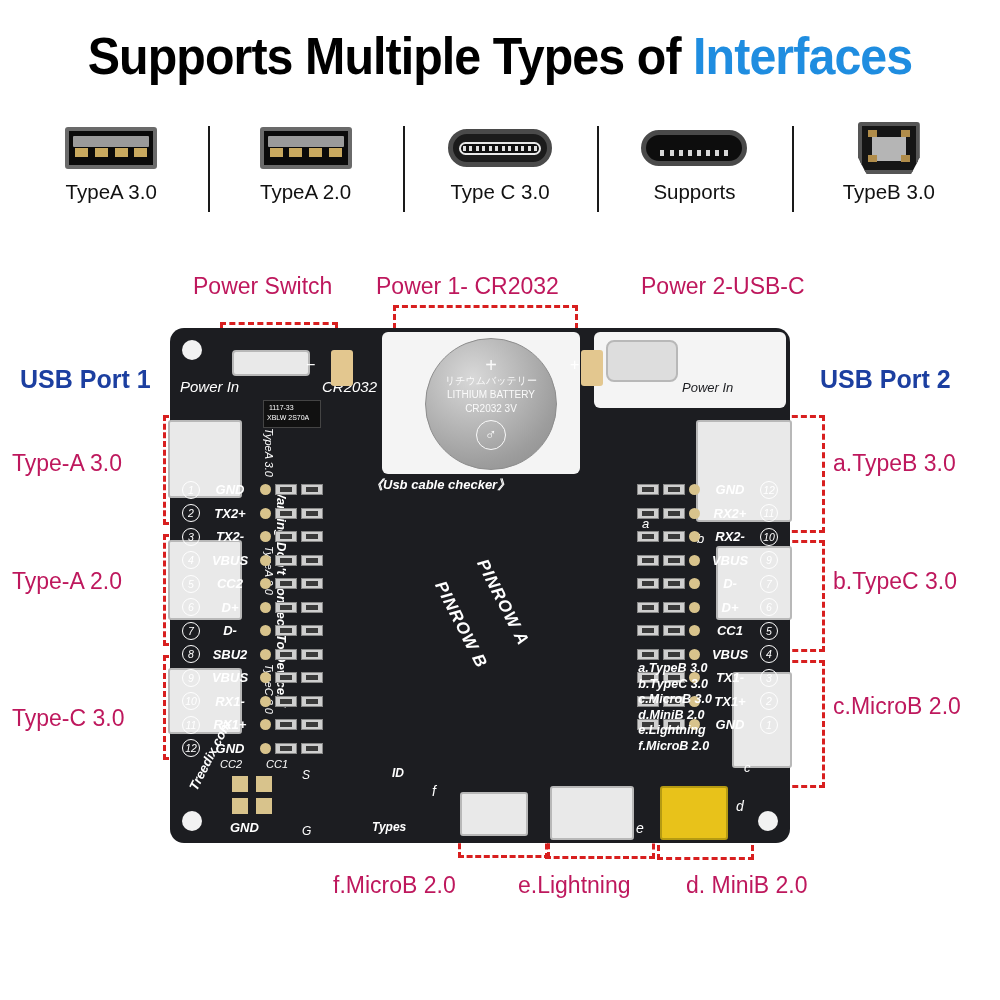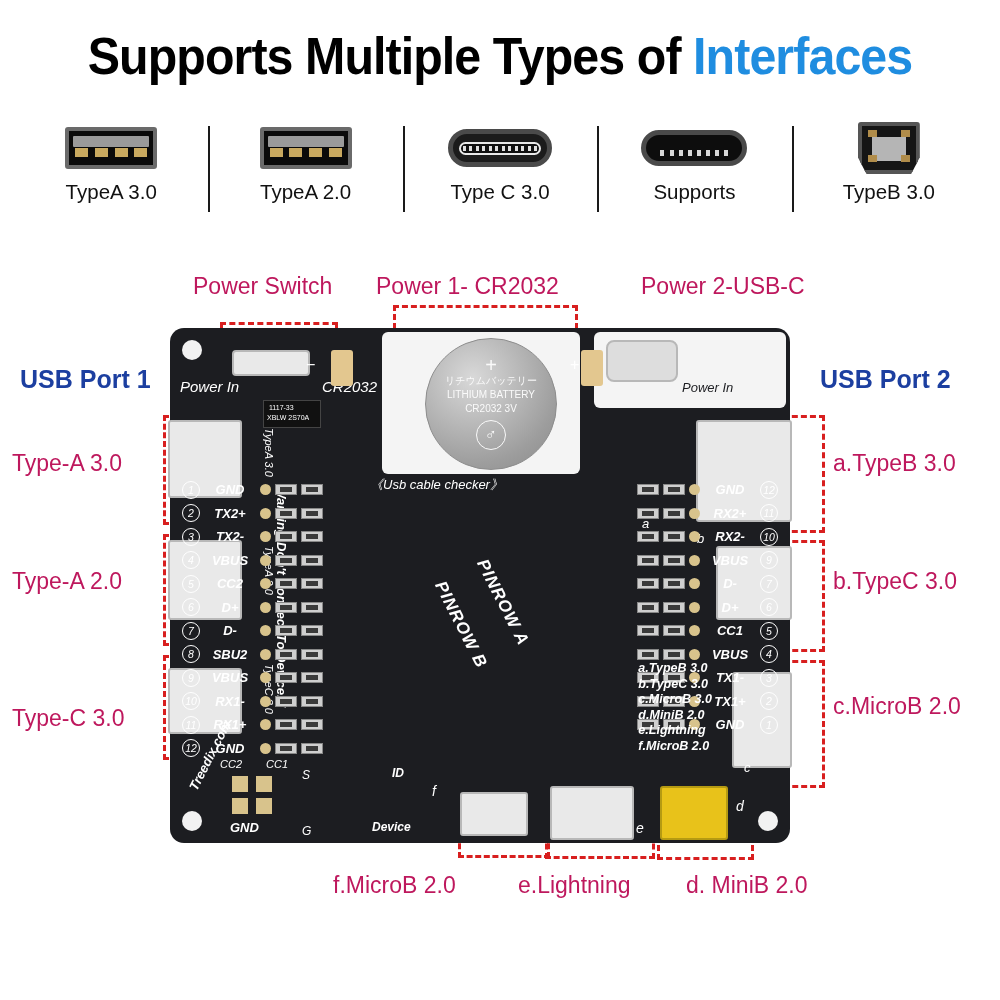--- a/index.html
+++ b/index.html
@@ -346,21 +346,21 @@
   <div style="position:absolute;left:411px;top:22px;width:22px;height:36px;background:#e3c78f;border-radius:3px;"></div>
 
   <div id="battery">
     <div class="plus">+</div>
     <div>リチウムバッテリー</div>
     <div>LITHIUM BATTERY</div>
     <div>CR2032  3V</div>
     <div class="fam">♂</div>
   </div>
 
-  <div class="silk" style="left:200px; top:148px; font-size:13px; font-style:italic; font-weight:normal;">《Usb cable checker》</div>
+  <div class="silk" style="left:200px; top:148px; font-size:13px; font-style:italic; font-weight:bold;">《Usb cable checker》</div>
 
   <div style="position:absolute;left:93px;top:72px;width:58px;height:28px;background:#111;border:1px solid #444;">
     <div class="silk" style="left:5px; top:3px; font-size:7px;">1117-33</div>
     <div class="silk" style="left:3px; top:13px; font-size:7px;">XBLW  2S70A</div>
   </div>
 
   <div class="silk rot90" style="left:119px; top:158px; font-size:13px; font-style:italic; font-weight:bold;">Warning:Don't Connect To Device!!!</div>
   <div class="silk rot90" style="left:105px; top:100px; font-size:11px; font-style:italic;">TypeA 3.0</div>
   <div class="silk rot90" style="left:105px; top:218px; font-size:11px; font-style:italic;">TypeA 2.0</div>
   <div class="silk rot90" style="left:105px; top:336px; font-size:11px; font-style:italic;">TypeC 3.0</div>
@@ -586,20 +586,20 @@
     <div>f.MicroB 2.0</div>
   </div>
 
   <div class="silk rotdiag" style="left:16px; top:458px; font-size:13px; font-style:italic; font-weight:bold;">Treedix.com</div>
   <div class="silk" style="left:60px; top:492px; font-size:13px; font-style:italic; font-weight:bold;">GND</div>
   <div class="silk" style="left:50px; top:430px; font-size:11px; font-style:italic;">CC2</div>
   <div class="silk" style="left:96px; top:430px; font-size:11px; font-style:italic;">CC1</div>
   <div class="silk" style="left:132px; top:440px; font-size:12px; font-style:italic;">S</div>
   <div class="silk" style="left:132px; top:496px; font-size:12px; font-style:italic;">G</div>
   <div class="silk" style="left:222px; top:438px; font-size:12px; font-style:italic; font-weight:bold;">ID</div>
-  <div class="silk" style="left:202px; top:492px; font-size:12px; font-style:italic; font-weight:bold;">Device</div>
+  <div class="silk" style="left:202px; top:492px; font-size:12px; font-style:italic; font-weight:bold;">Types</div>
 
   <div style="position:absolute;left:62px;top:448px;width:16px;height:16px;background:#d8c38c;"></div>
   <div style="position:absolute;left:86px;top:448px;width:16px;height:16px;background:#d8c38c;"></div>
   <div style="position:absolute;left:62px;top:470px;width:16px;height:16px;background:#d8c38c;"></div>
   <div style="position:absolute;left:86px;top:470px;width:16px;height:16px;background:#d8c38c;"></div>
 
 </div>
 
 </body></html>

